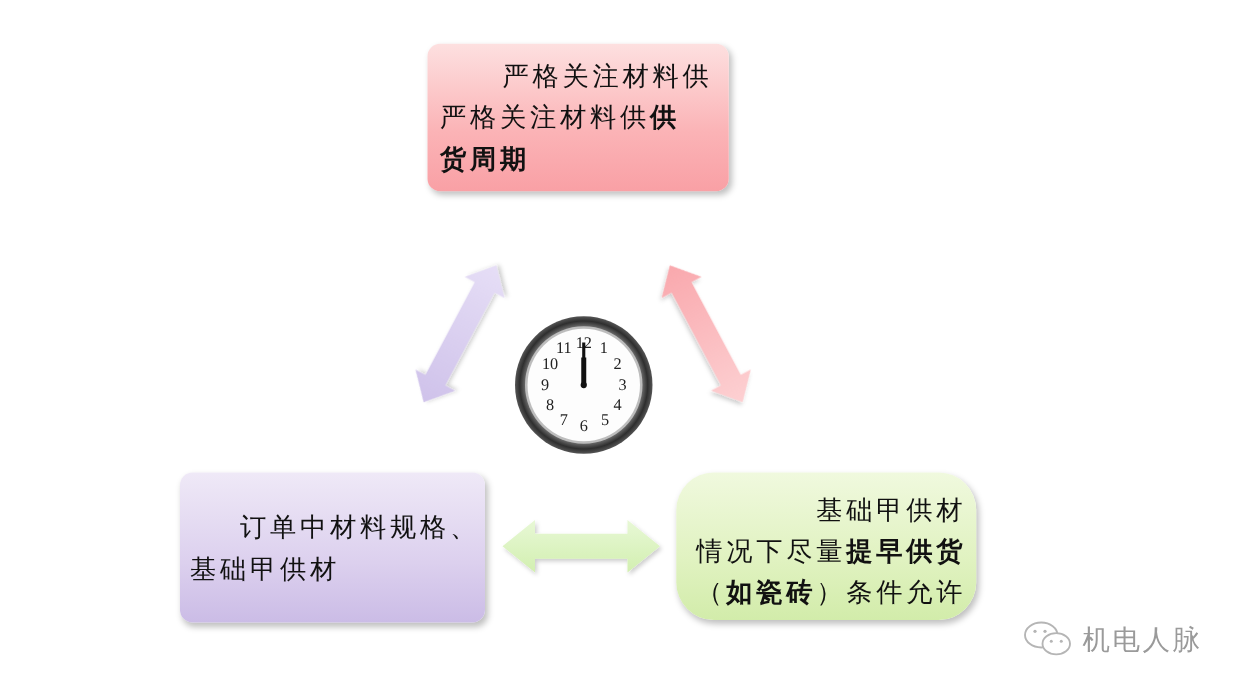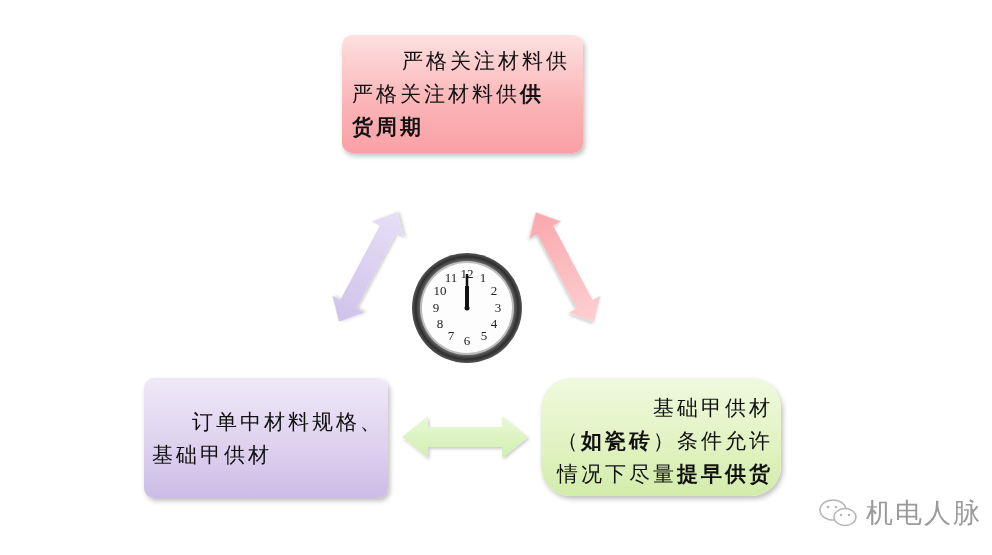--- a/index.html
+++ b/index.html
@@ -12,41 +12,41 @@
   .box-left { left:144px; top:378px; width:244px; height:120px;
              background:linear-gradient(to bottom,#efe9f7 0%,#dcd0ee 60%,#cbbce6 100%); padding:28px 6px 0 8px; }
   .box-right { left:541px; top:378px; width:240px; height:118px;
              background:linear-gradient(to bottom,#f0f9de 0%,#e0f2c0 60%,#d2ecaa 100%); padding:14px 8px 0 10px; text-align:right;border-radius:30px; }
   .line { display:block; white-space:nowrap; }
   .indent { padding-left:50px; }
   .indent2 { padding-left:40px; }
   b { font-weight:bold; }
   .arrow { position:absolute; }
   .clock { position:absolute; left:411px; top:252px; width:112px; height:112px; }
-  .watermark { position:absolute; left:818px; top:495px; display:flex; align-items:center; color:#9a9a9a; font-size:27px; letter-spacing:2px; }
+  .watermark { position:absolute; left:818px; top:495px; display:flex; align-items:flex-end; color:#9a9a9a; font-size:22px; letter-spacing:2px; }
   .watermark svg { margin-right:6px; }
 </style>
 </head>
 <body>
 
 <div class="box box-top">
   <span class="line indent"><span>严格关注材料供</span></span>
   <span class="line"><span>严格关注材料供</span><b>供</b></span>
   <span class="line"><b>货周期</b></span>
 </div>
 
 <div class="box box-left">
   <span class="line indent2"><span>订单中材料规格、</span></span>
   <span class="line"><span>基础甲供材</span></span>
 </div>
 
 <div class="box box-right">
   <span class="line"><span>基础甲供材</span></span>
+  <span class="line"><span>情况下尽量</span><b>提早供货</b></span>
   <span class="line"><span>（</span><b>如瓷砖</b><span>）条件允许</span></span>
-  <span class="line"><span>情况下尽量</span><b>提早供货</b></span>
 </div>
 
 <svg class="arrow" style="left:318px;top:205px" width="100" height="125" viewBox="0 0 100 125">
   <defs>
     <linearGradient id="gp" x1="0" y1="0" x2="1" y2="0">
       <stop offset="0" stop-color="#cfc2ea"></stop>
         <stop offset="1" stop-color="#e6def6"></stop>
     </linearGradient>
     <filter id="sh" x="-20%" y="-20%" width="140%" height="140%">
         <feDropShadow dx="1.5" dy="2" stdDeviation="1.5" flood-color="#000" flood-opacity="0.2"></feDropShadow>

